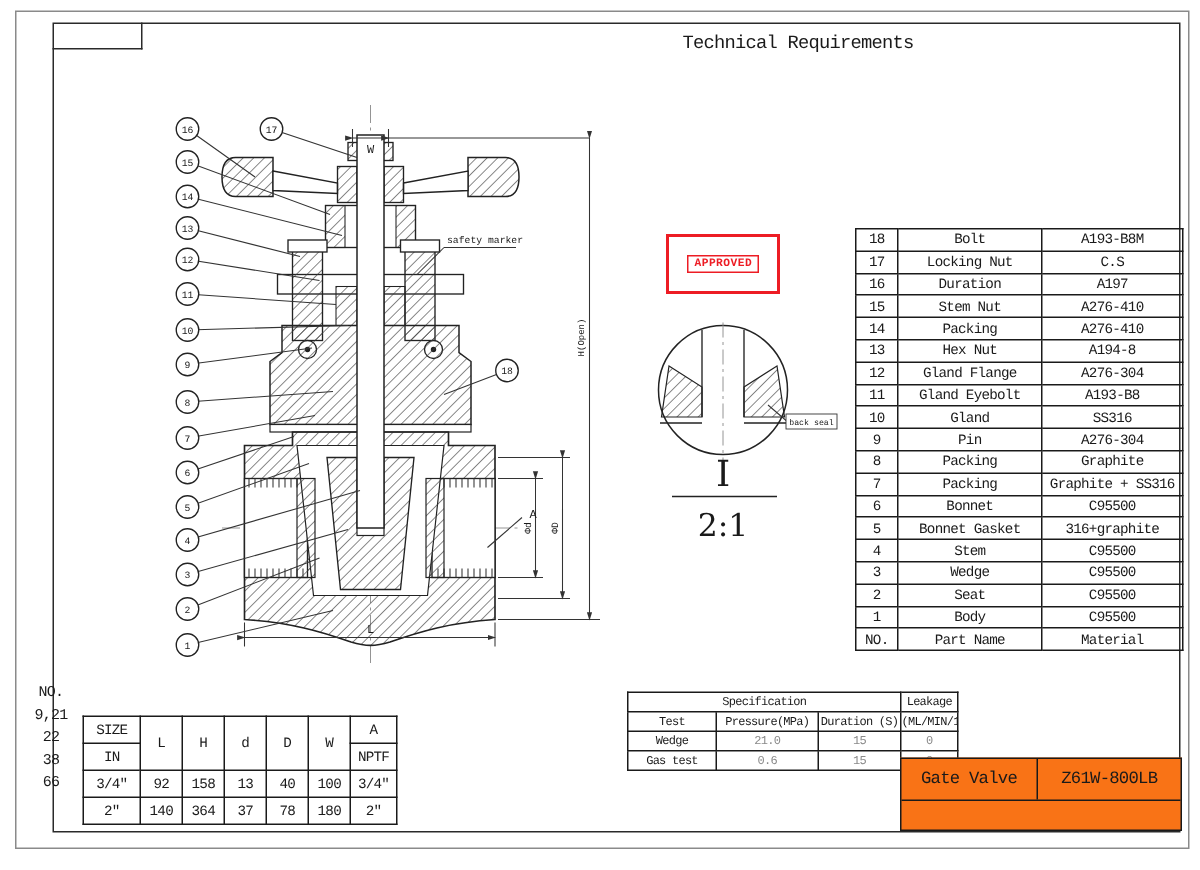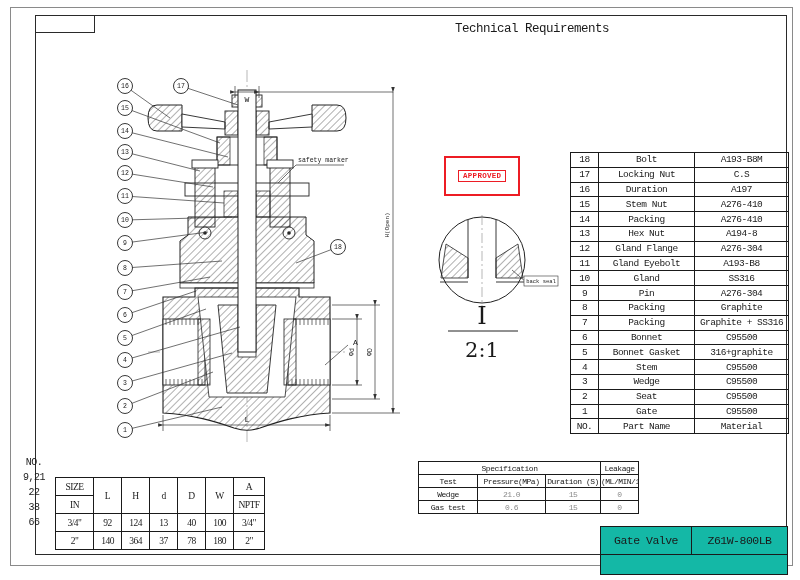--- a/index.html
+++ b/index.html
@@ -20,26 +20,26 @@
   td,th { border:1px solid #1a1a1a; text-align:center; font-weight:normal; overflow:hidden; white-space:nowrap; }
 
   .parts { position:absolute; left:570px; top:152px; width:218px; border:1.5px solid #1a1a1a; }
   .parts td { font-size:9.5px; letter-spacing:-0.5px; height:14.8px; padding:0 1px; }
 
   .spec { position:absolute; left:378px; top:461px; width:220px; border:1.5px solid #1a1a1a;margin-left:40px; }
   .spec td, .spec th { font-size:8px; letter-spacing:-0.5px; height:13px; }
   .spec .val { color:#8a8a8a; }
 
   .size { position:absolute; left:55px; top:477px; width:209px; border:1.5px solid #1a1a1a; }
-  .size td { font-size:9.5px; letter-spacing:-0.5px; height:18px;font-family:Liberation Serif, serif; }
+  .size td { font-size:9.5px; letter-spacing:-0.5px; height:18px; }
 
   .no-list { position:absolute; left:16px; top:455px; width:36px; text-align:center; }
   .no-line { font-size:10px; line-height:15px; letter-spacing:-0.5px; }
 
-  .titleblock { position:absolute; left:600px; top:526px; width:188px; height:49px; border:1.5px solid #1a1a1a; background:#14b8a6; }
+  .titleblock { position:absolute; left:600px; top:505px; width:188px; height:49px; border:1.5px solid #1a1a1a; background:#f97316; }
   .tb-row1 { display:flex; height:27px; }
   .tb-cell { display:flex; align-items:center; justify-content:center; font-size:11.5px; letter-spacing:-0.5px; }
   .tb-name { width:91px; border-right:1.5px solid #1a1a1a; }
   .tb-model { flex:1; }
   .tb-row2 { height:19px; border-top:1.5px solid #1a1a1a; }
 
   svg text { font-family:"Liberation Mono", monospace; fill:#1a1a1a; }
   .serif-label { font-family:"DejaVu Serif", serif; }
   #valve-svg { position:absolute; left:110px; top:65px; }
   #detail-svg { position:absolute; left:432px; top:212px; }
@@ -360,21 +360,21 @@
           <td>Wedge</td>
           <td>C95500</td>
         </tr>
         <tr>
           <td>2</td>
           <td>Seat</td>
           <td>C95500</td>
         </tr>
         <tr>
           <td>1</td>
-          <td>Gate</td>
+          <td>Body</td>
           <td>C95500</td>
         </tr>
         <tr>
           <td>NO.</td>
           <td>Part Name</td>
           <td>Material</td>
         </tr>
       </tbody>
   </table>
 
@@ -435,21 +435,21 @@
       </tr>
       <tr>
         <td>IN</td>
         <td>NPTF</td>
       </tr>
     </tbody>
     <tbody>
         <tr>
           <td>3/4"</td>
           <td>92</td>
-          <td>124</td>
+          <td>158</td>
           <td>13</td>
           <td>40</td>
           <td>100</td>
           <td>3/4"</td>
         </tr>
         <tr>
           <td>2"</td>
           <td>140</td>
           <td>364</td>
           <td>37</td>

